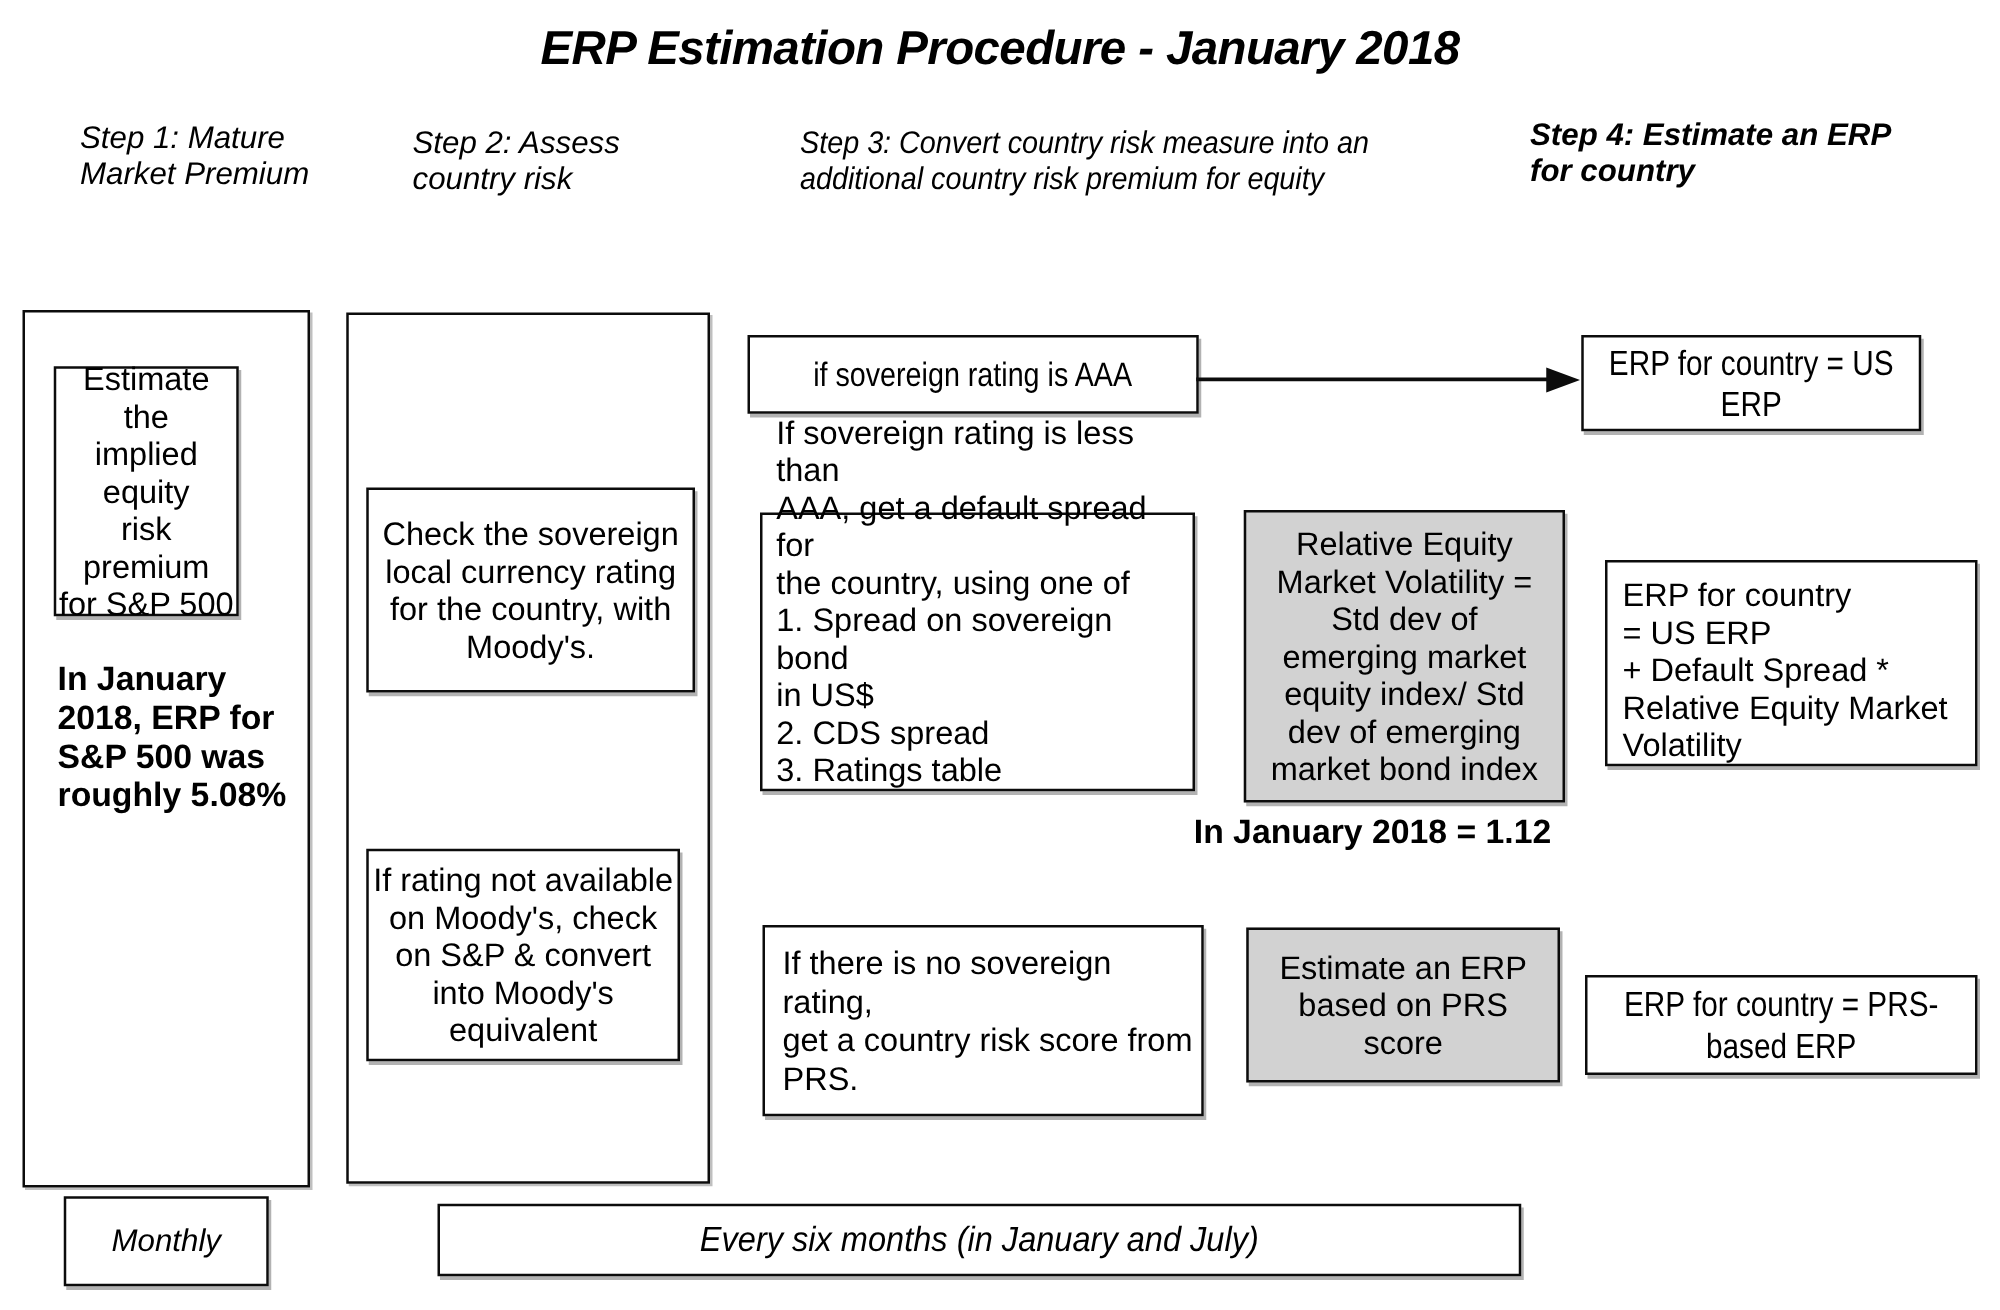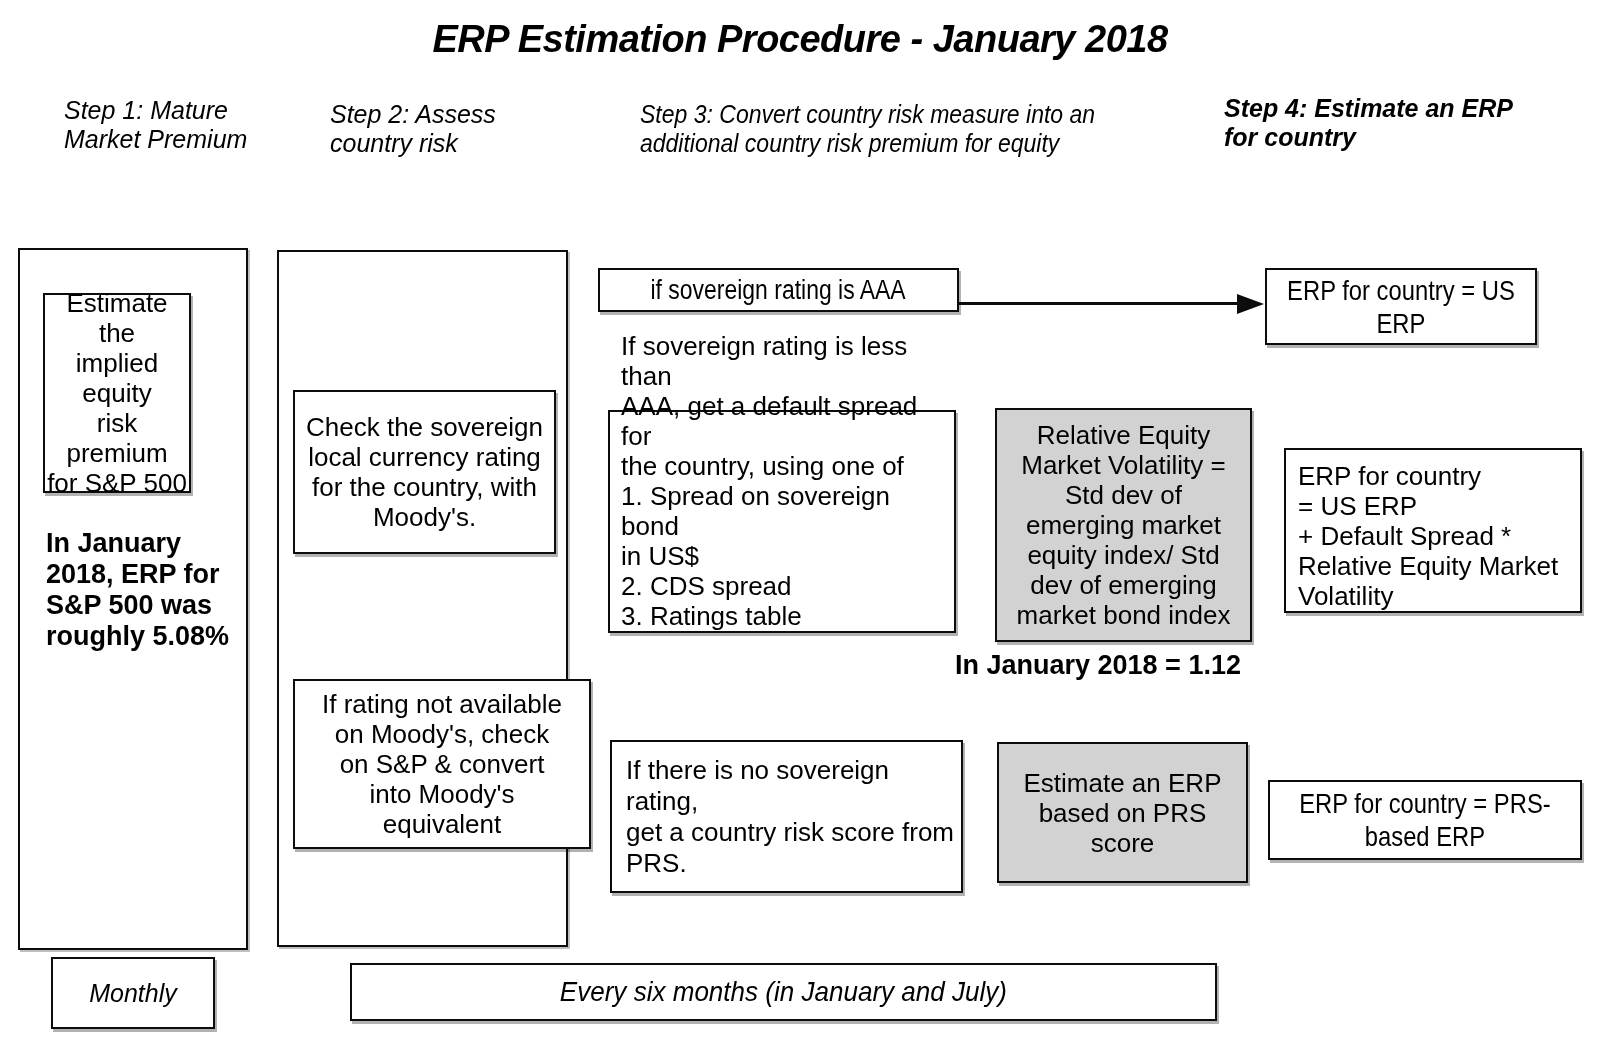--- a/index.html
+++ b/index.html
@@ -68,29 +68,29 @@
 S&amp;P 500 was
 roughly 5.08%</div>
 
   <div class="abs box plain" style="left:277px;top:250px;width:291px;height:697px;box-shadow:2px 2px 0 rgba(0,0,0,0.25);"></div>
   <div class="abs box" style="left:293px;top:390px;width:263px;height:164px">
     <span class="txt">Check the sovereign
 local currency rating
 for the country, with
 Moody's.</span>
   </div>
-  <div class="abs box" style="left:293px;top:679px;width:298px;height:170px">
+  <div class="abs box" style="left:293px;top:679px;width:251px;height:170px">
     <span class="txt">If rating not available
 on Moody's, check
 on S&amp;P &amp; convert
 into Moody's
 equivalent</span>
   </div>
 
-  <div class="abs box" style="left:598px;top:268px;width:361px;height:44px">
+  <div class="abs box" style="left:598px;top:268px;width:361px;height:63px">
     <span class="txt cond" style="font-size:27px">if sovereign rating is AAA</span>
   </div>
   <div class="abs arrow-line" style="left:957px;top:302px;width:282px"></div>
   <div class="abs arrow-head" style="left:1237px;top:294px"></div>
   <div class="abs box" style="left:1265px;top:268px;width:272px;height:77px">
     <span class="txt cond" style="font-size:28px;line-height:33px">ERP for country = US
 ERP</span>
   </div>
 
   <div class="abs box leftalign topalign" style="left:608px;top:410px;width:348px;height:223px;padding:7px 6px 0 11px">
@@ -118,21 +118,21 @@
 + Default Spread *
 Relative Equity Market
 Volatility</span>
   </div>
 
   <div class="abs box leftalign" style="left:610px;top:740px;width:353px;height:153px;padding-left:14px">
     <span class="txt" style="line-height:31px">If there is no sovereign rating,
 get a country risk score from
 PRS.</span>
   </div>
-  <div class="abs box gray" style="left:997px;top:742px;width:251px;height:141px">
+  <div class="abs box gray" style="left:997px;top:742px;width:251px;height:124px">
     <span class="txt">Estimate an ERP
 based on PRS
 score</span>
   </div>
   <div class="abs box" style="left:1268px;top:780px;width:314px;height:80px">
     <span class="txt cond" style="font-size:28px;line-height:33px">ERP for country = PRS-
 based ERP</span>
   </div>
 
   <div class="abs box" style="left:51px;top:957px;width:164px;height:72px">

